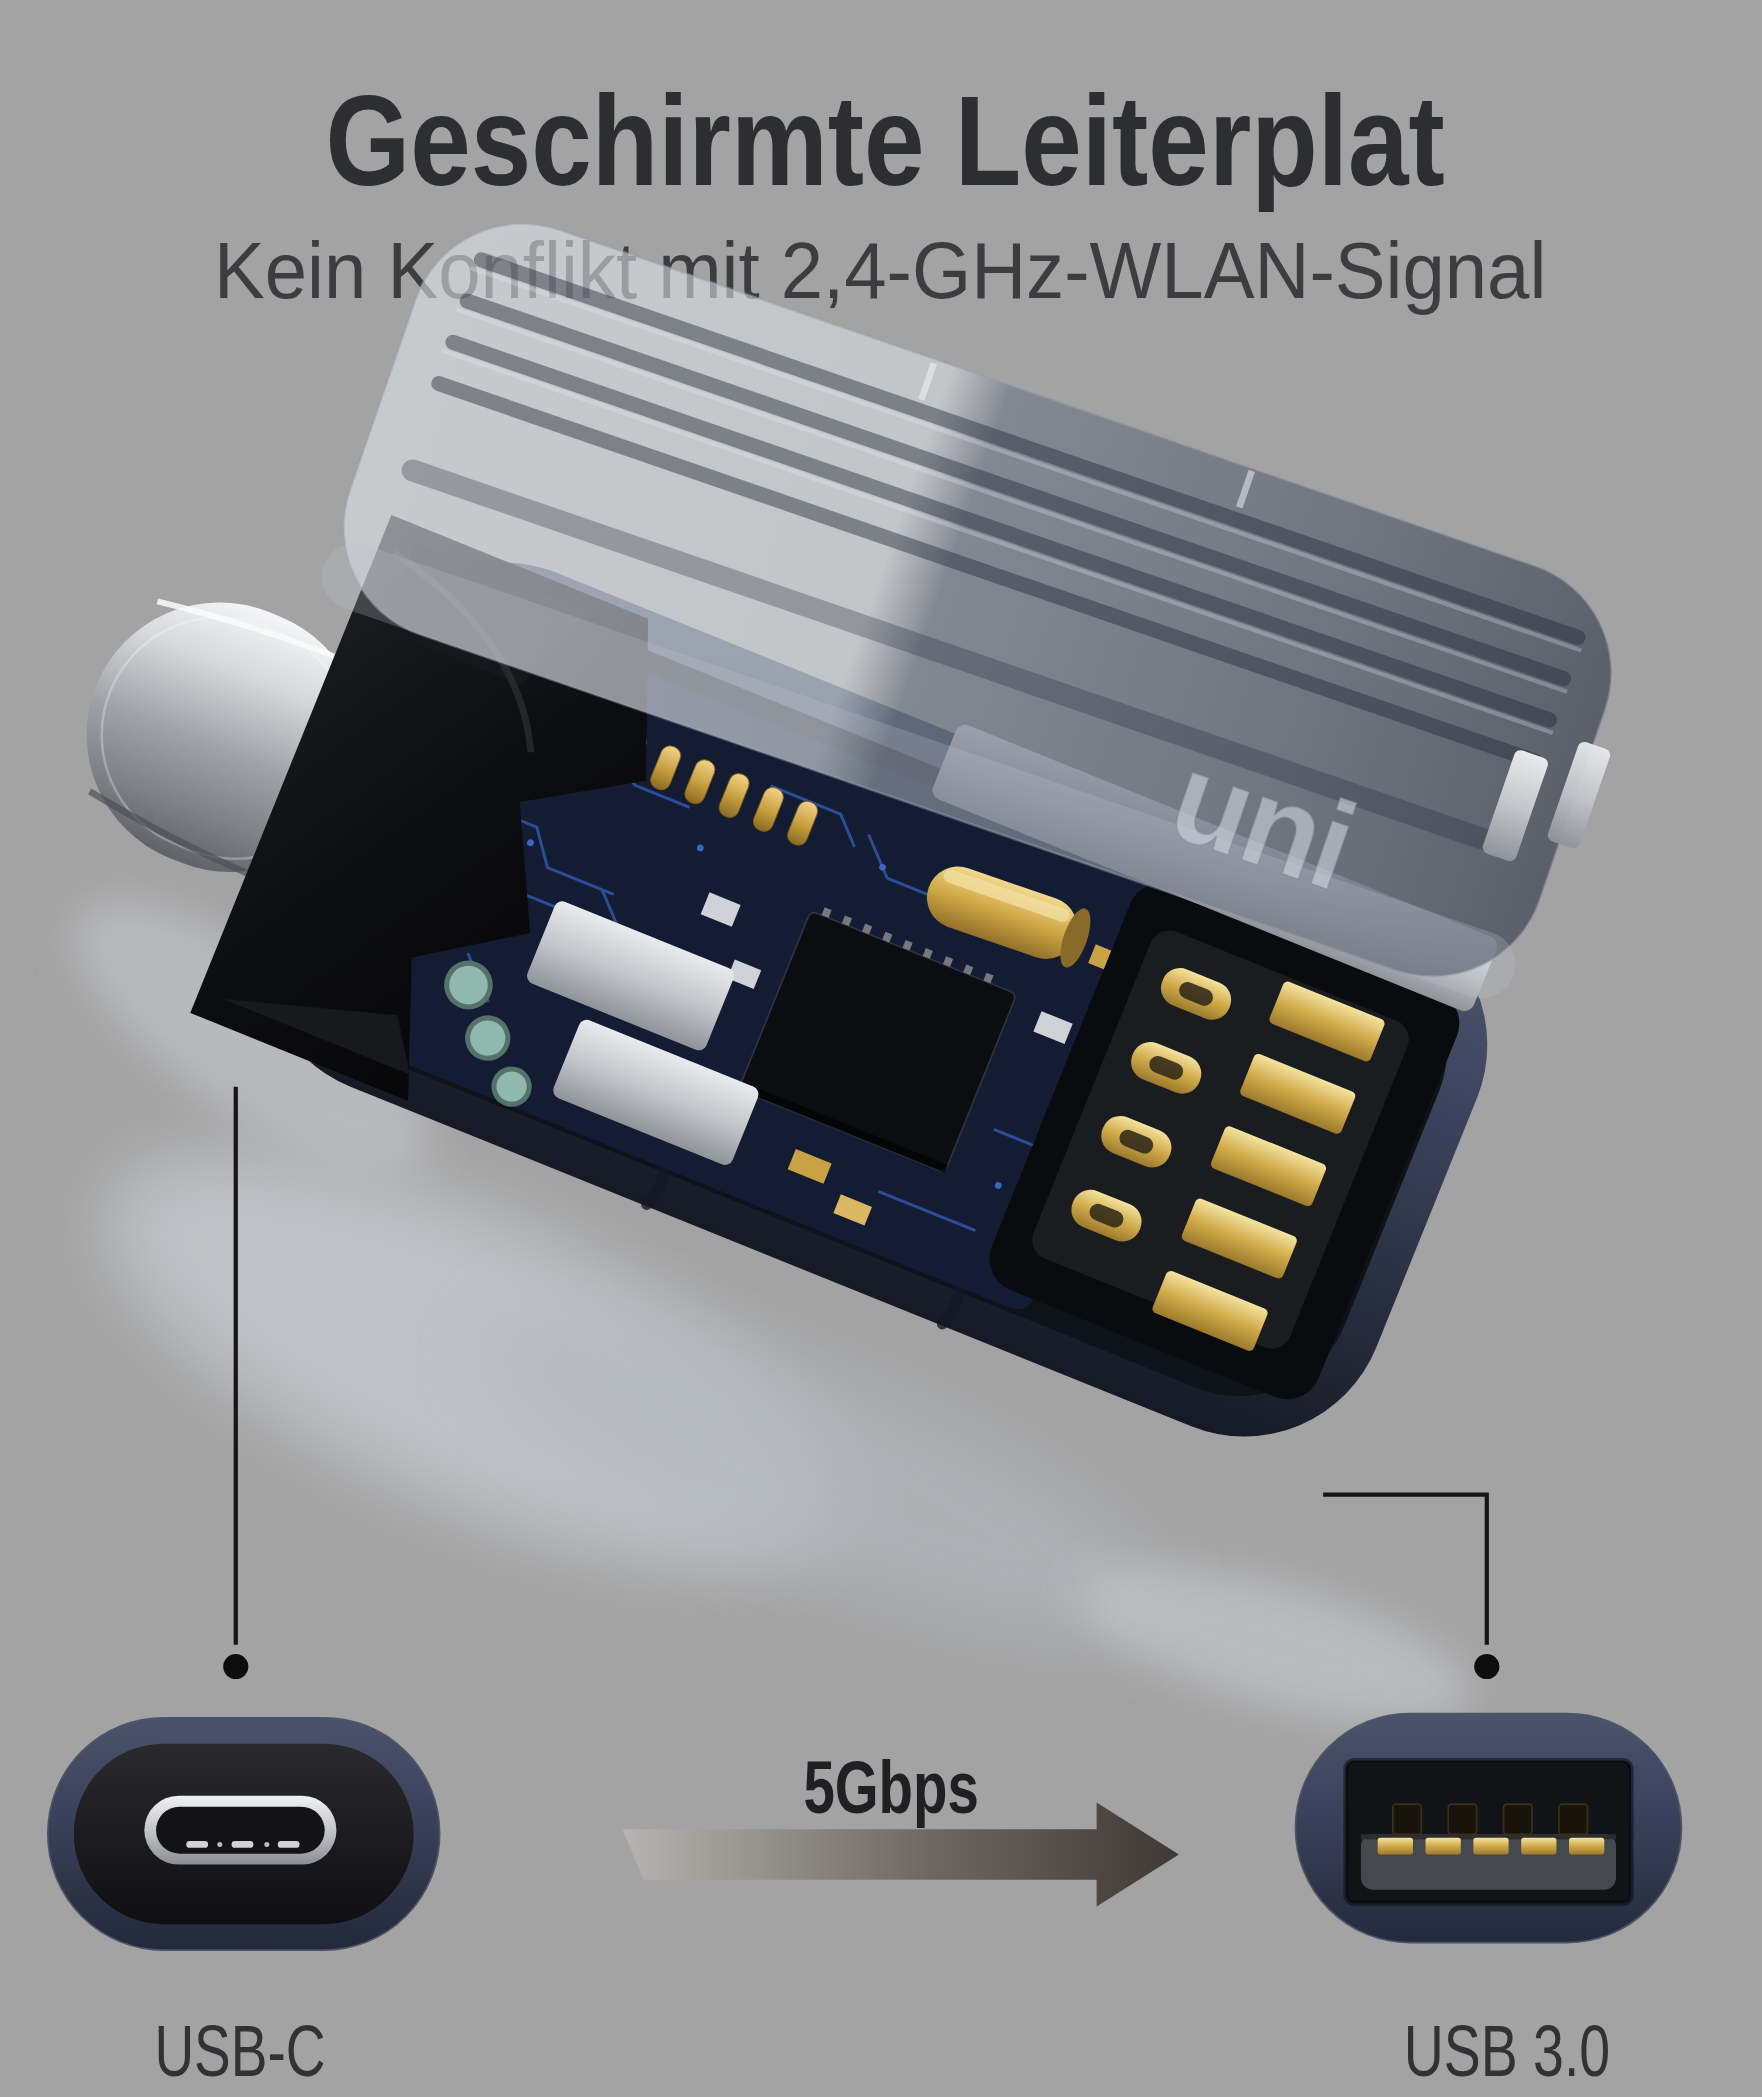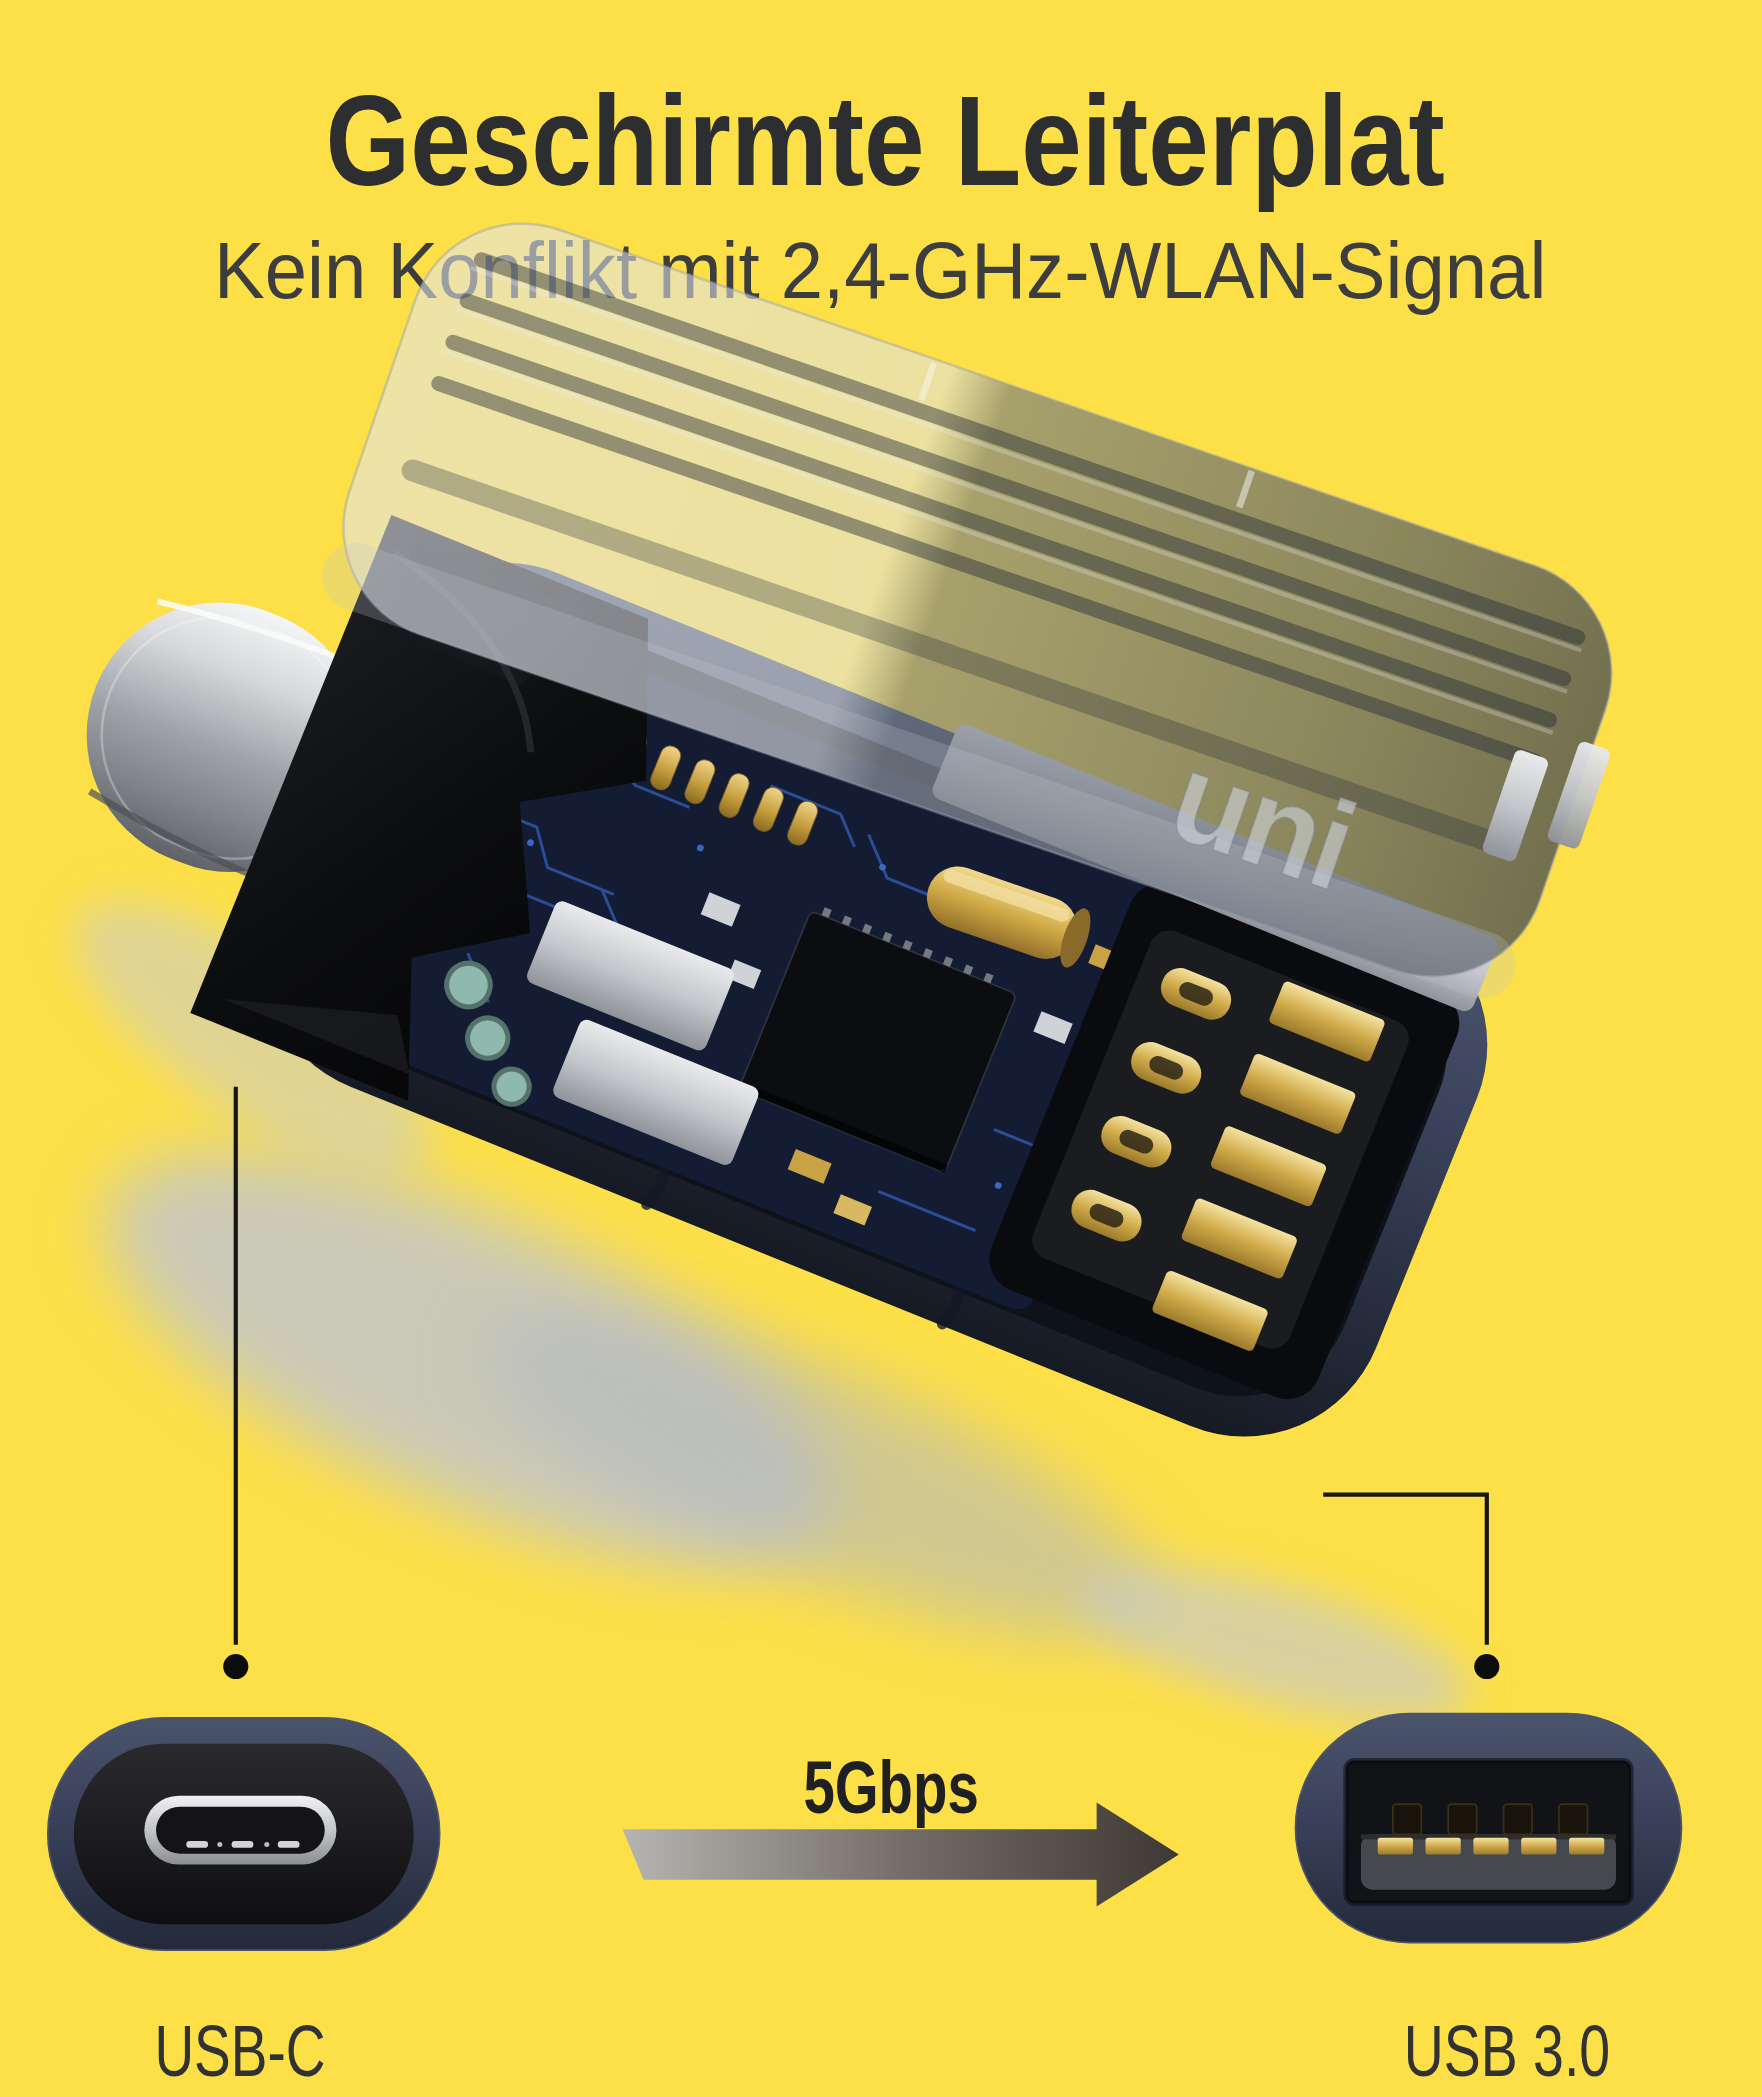--- a/index.html
+++ b/index.html
@@ -4,21 +4,21 @@
 <style>
   html,body{margin:0;padding:0;background:#e8e9eb;}
   .canvas{position:relative;width:1762px;height:2098px;background:#f4f5f6;overflow:hidden;
           font-family:"Liberation Sans", sans-serif;}
   svg{position:absolute;left:0;top:0;}
   text{font-family:"Liberation Sans", sans-serif;}
 </style>
 </head>
 <body>
 
-<div class="canvas" style="background: #fde047;">
+<div class="canvas" style="background: #a3a3a3;">
 <svg width="1762" height="2098" viewBox="0 0 2100 2500">
   <defs>
     <linearGradient id="gNavy" gradientUnits="userSpaceOnUse" x1="0" y1="-330" x2="0" y2="330">
       <stop offset="0" stop-color="#4a546b"></stop>
           <stop offset="0.35" stop-color="#39415a"></stop>
       <stop offset="0.7" stop-color="#262c3c"></stop>
           <stop offset="1" stop-color="#161a24"></stop>
     </linearGradient>
     <linearGradient id="gPortL" gradientUnits="userSpaceOnUse" x1="0" y1="2042" x2="0" y2="2324">
       <stop offset="0" stop-color="#4a546b"></stop>

